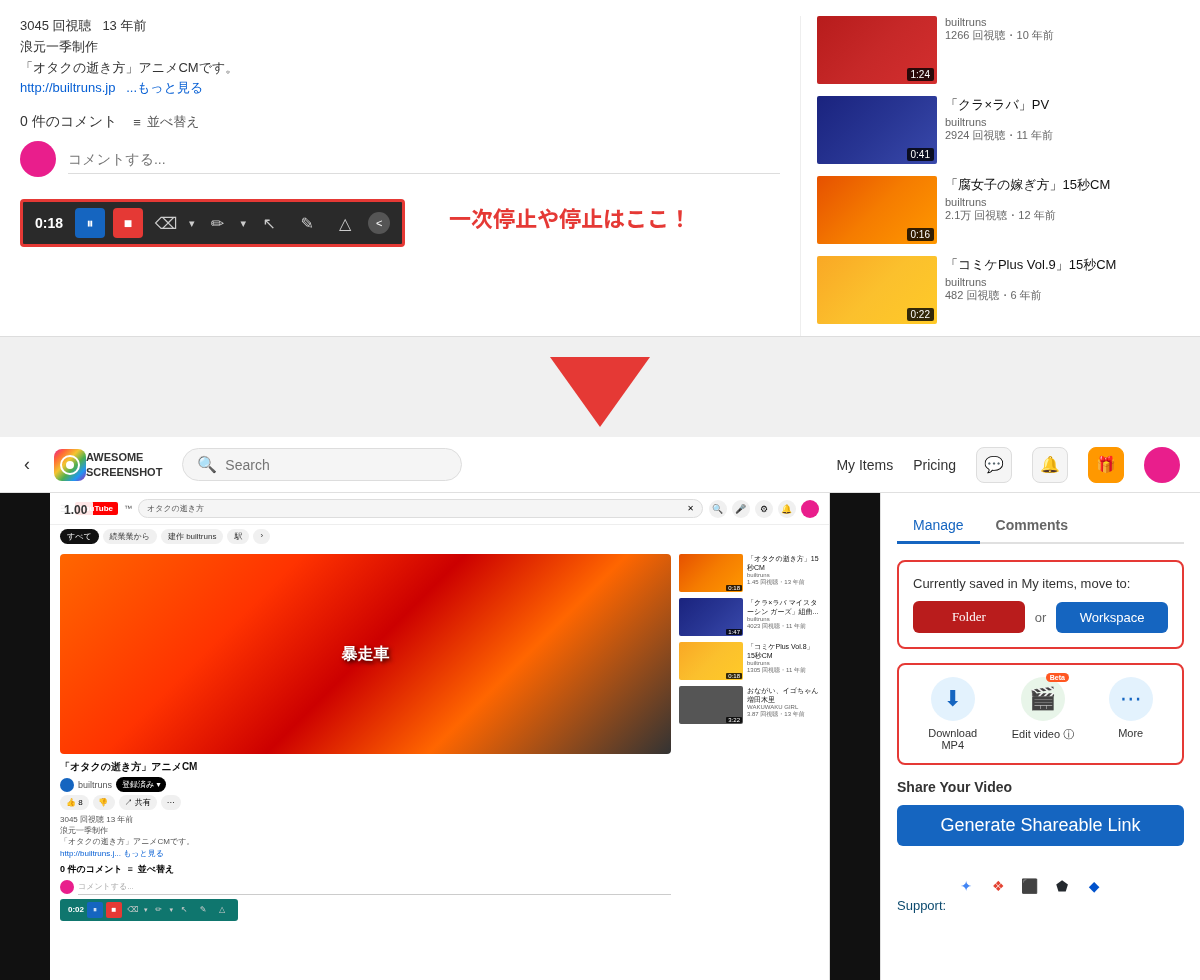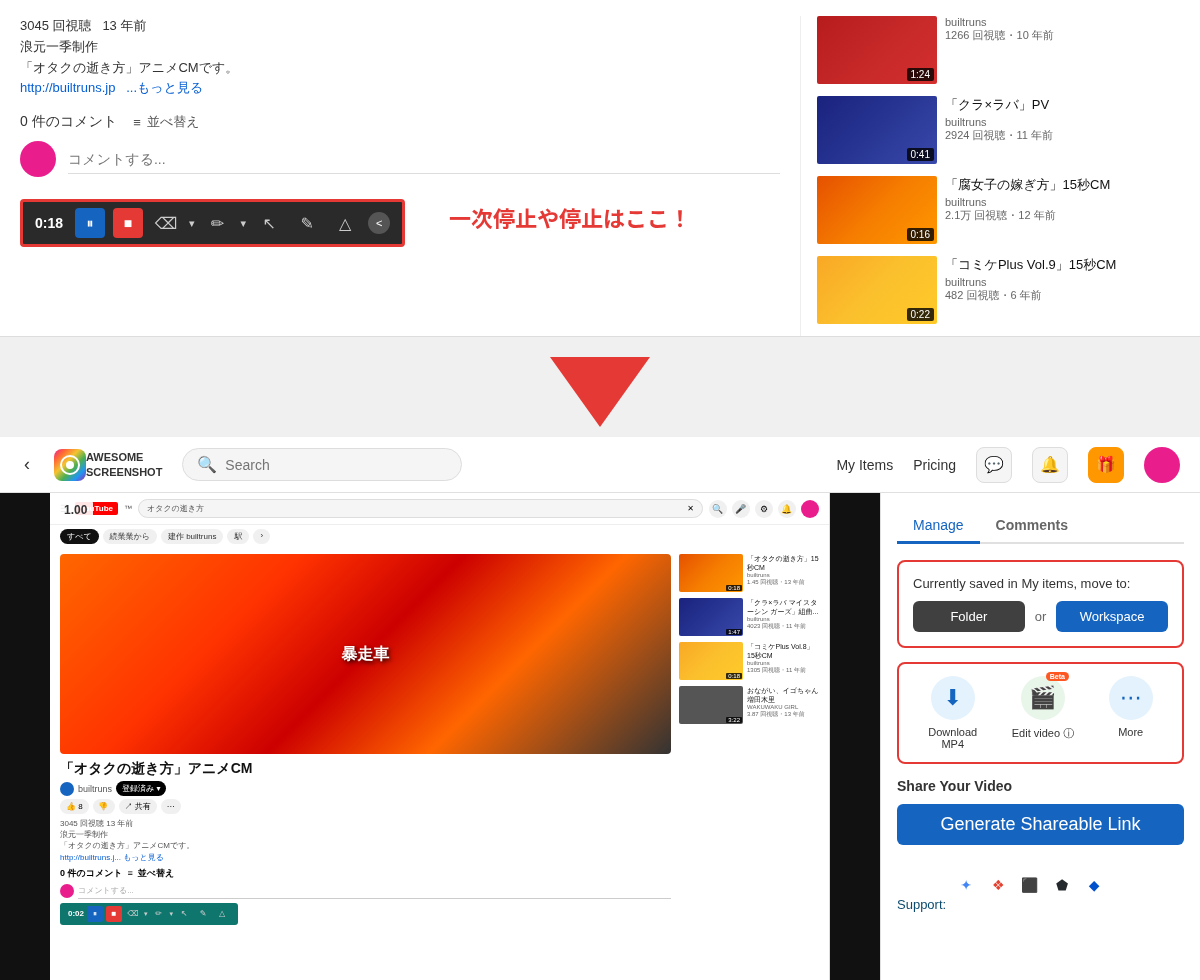--- a/index.html
+++ b/index.html
@@ -125,21 +125,21 @@
 
     .yt-tabs { display: flex; gap: 4px; padding: 4px 10px; overflow-x: hidden; }
     .yt-tab { background: #f0f0f0; border-radius: 12px; padding: 2px 7px; font-size: 8px; color: #333; white-space: nowrap; }
     .yt-tab.active { background: #111; color: #fff; }
 
     .yt-main { display: flex; gap: 8px; padding: 6px 10px; }
     .yt-video-col { flex: 1; }
     .yt-video-thumb { width: 100%; height: 200px; background: linear-gradient(135deg, #ff6600 0%, #ff3300 30%, #cc0000 50%, #ff6600 70%, #333 100%); border-radius: 4px; display: flex; align-items: center; justify-content: center; position: relative; overflow: hidden; }
     .yt-video-text { color: #fff; font-size: 16px; font-weight: bold; text-shadow: 2px 2px 4px rgba(0,0,0,0.8); }
     .yt-video-info { margin-top: 6px; }
-    .yt-video-title { font-size: 14px; font-weight: bold; color: #111; }
+    .yt-video-title { font-size: 10px; font-weight: bold; color: #111; }
     .yt-channel-row { display: flex; align-items: center; gap: 4px; margin-top: 3px; }
     .yt-channel-avatar { width: 14px; height: 14px; border-radius: 50%; background: #1565c0; }
     .yt-channel-name { font-size: 9px; color: #555; }
     .yt-subscribe-btn { background: #000; color: #fff; border: none; border-radius: 10px; padding: 2px 6px; font-size: 8px; cursor: pointer; }
     .yt-actions { display: flex; gap: 4px; margin-top: 3px; }
     .yt-action-btn { background: #f0f0f0; border: none; border-radius: 10px; padding: 2px 6px; font-size: 8px; cursor: pointer; display: flex; align-items: center; gap: 2px; }
 
     .yt-desc { font-size: 8px; color: #555; margin-top: 4px; line-height: 1.4; }
     .yt-desc a { color: #065fd4; }
     .yt-comments { margin-top: 4px; }
@@ -179,21 +179,21 @@
     .panel-tabs { display: flex; border-bottom: 2px solid #e0e0e0; margin-bottom: 16px; }
     .panel-tab { padding: 8px 16px; font-size: 14px; color: #666; cursor: pointer; border-bottom: 3px solid transparent; margin-bottom: -2px; font-weight: bold; }
     .panel-tab.active { color: #1565c0; border-bottom-color: #1565c0; font-weight: 500; }
 
     
     .manage-section { }
     .manage-box { border: 2px solid #e53935; border-radius: 8px; padding: 14px; margin-bottom: 14px; }
     .manage-text { font-size: 13px; color: #333; margin-bottom: 10px; }
     .manage-btns { display: flex; align-items: center; gap: 10px; }
     .manage-btn { flex: 1; padding: 8px; border: none; border-radius: 6px; font-size: 13px; font-weight: 500; cursor: pointer; }
-    .btn-folder { background: #404040; color: #fff; }
+    .btn-folder { background: #b91c1c; color: #fff; font-family: Liberation Serif, serif; }
     .btn-workspace { background: #1565c0; color: #fff; }
     .manage-or { font-size: 13px; color: #666; }
 
     
     .action-box { border: 2px solid #e53935; border-radius: 8px; padding: 12px; margin-bottom: 14px; }
     .action-btns { display: flex; justify-content: space-around; align-items: flex-start; }
     .action-item { display: flex; flex-direction: column; align-items: center; gap: 6px; cursor: pointer; }
     .action-icon-circle { width: 44px; height: 44px; border-radius: 50%; background: #e3f2fd; display: flex; align-items: center; justify-content: center; font-size: 20px; position: relative; }
     .action-label { font-size: 11px; color: #333; text-align: center; }
     .beta-badge { position: absolute; top: -4px; right: -4px; background: #ff5722; color: #fff; font-size: 7px; padding: 1px 4px; border-radius: 6px; font-weight: bold; }

